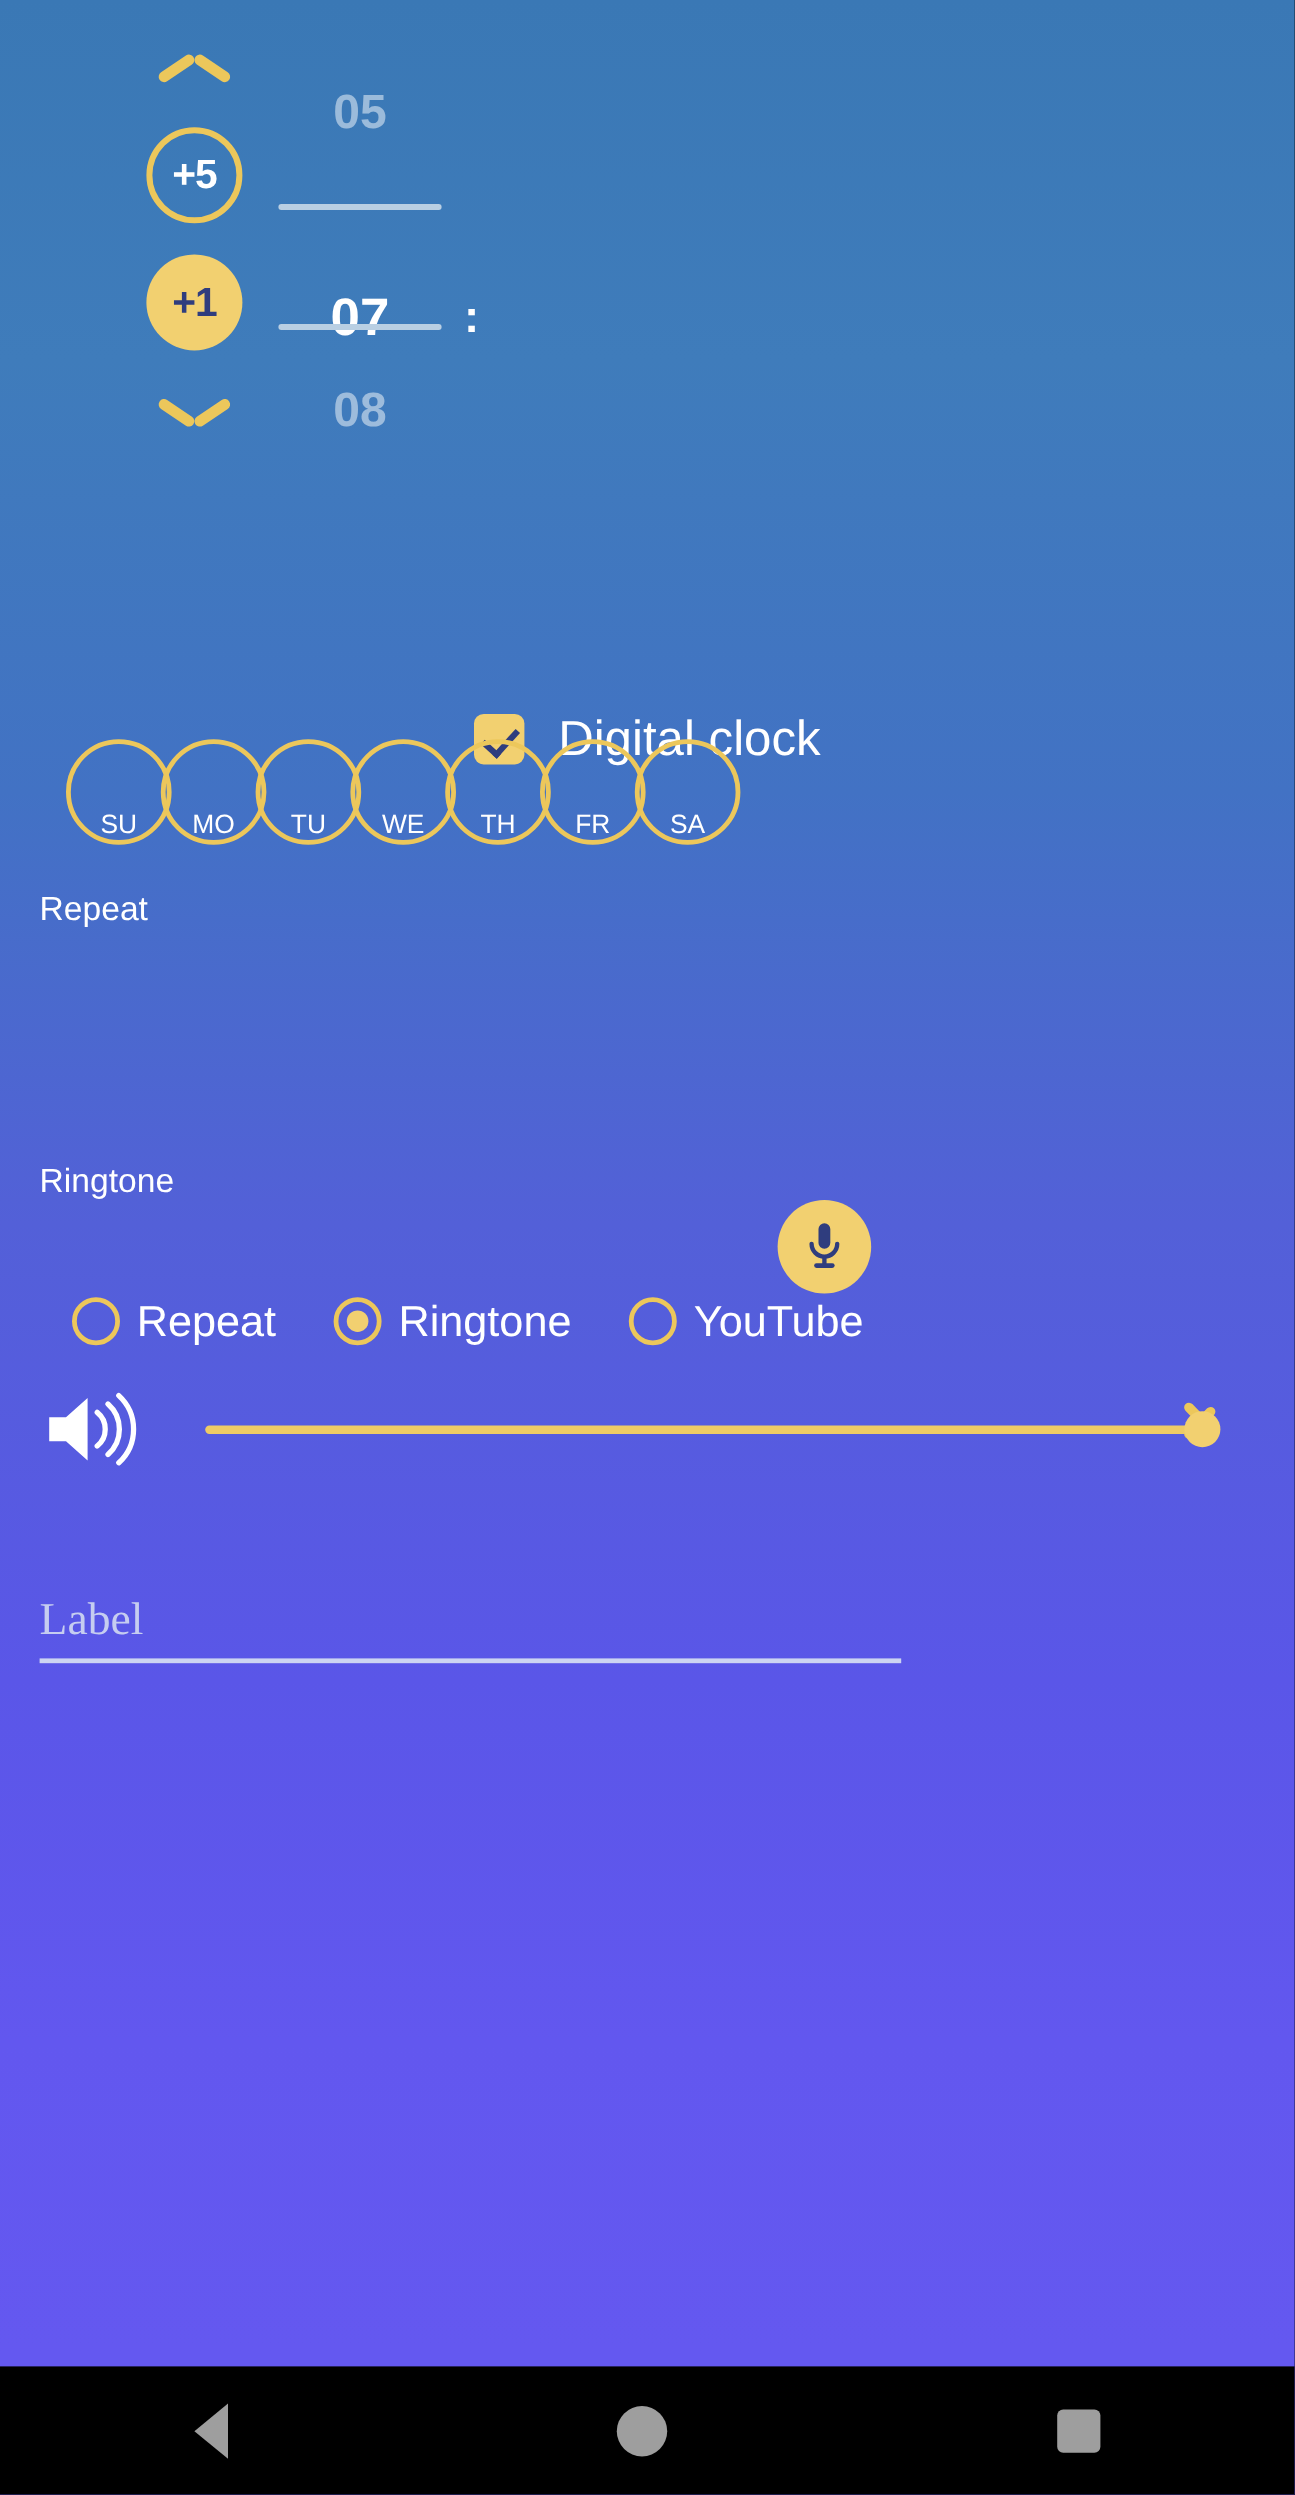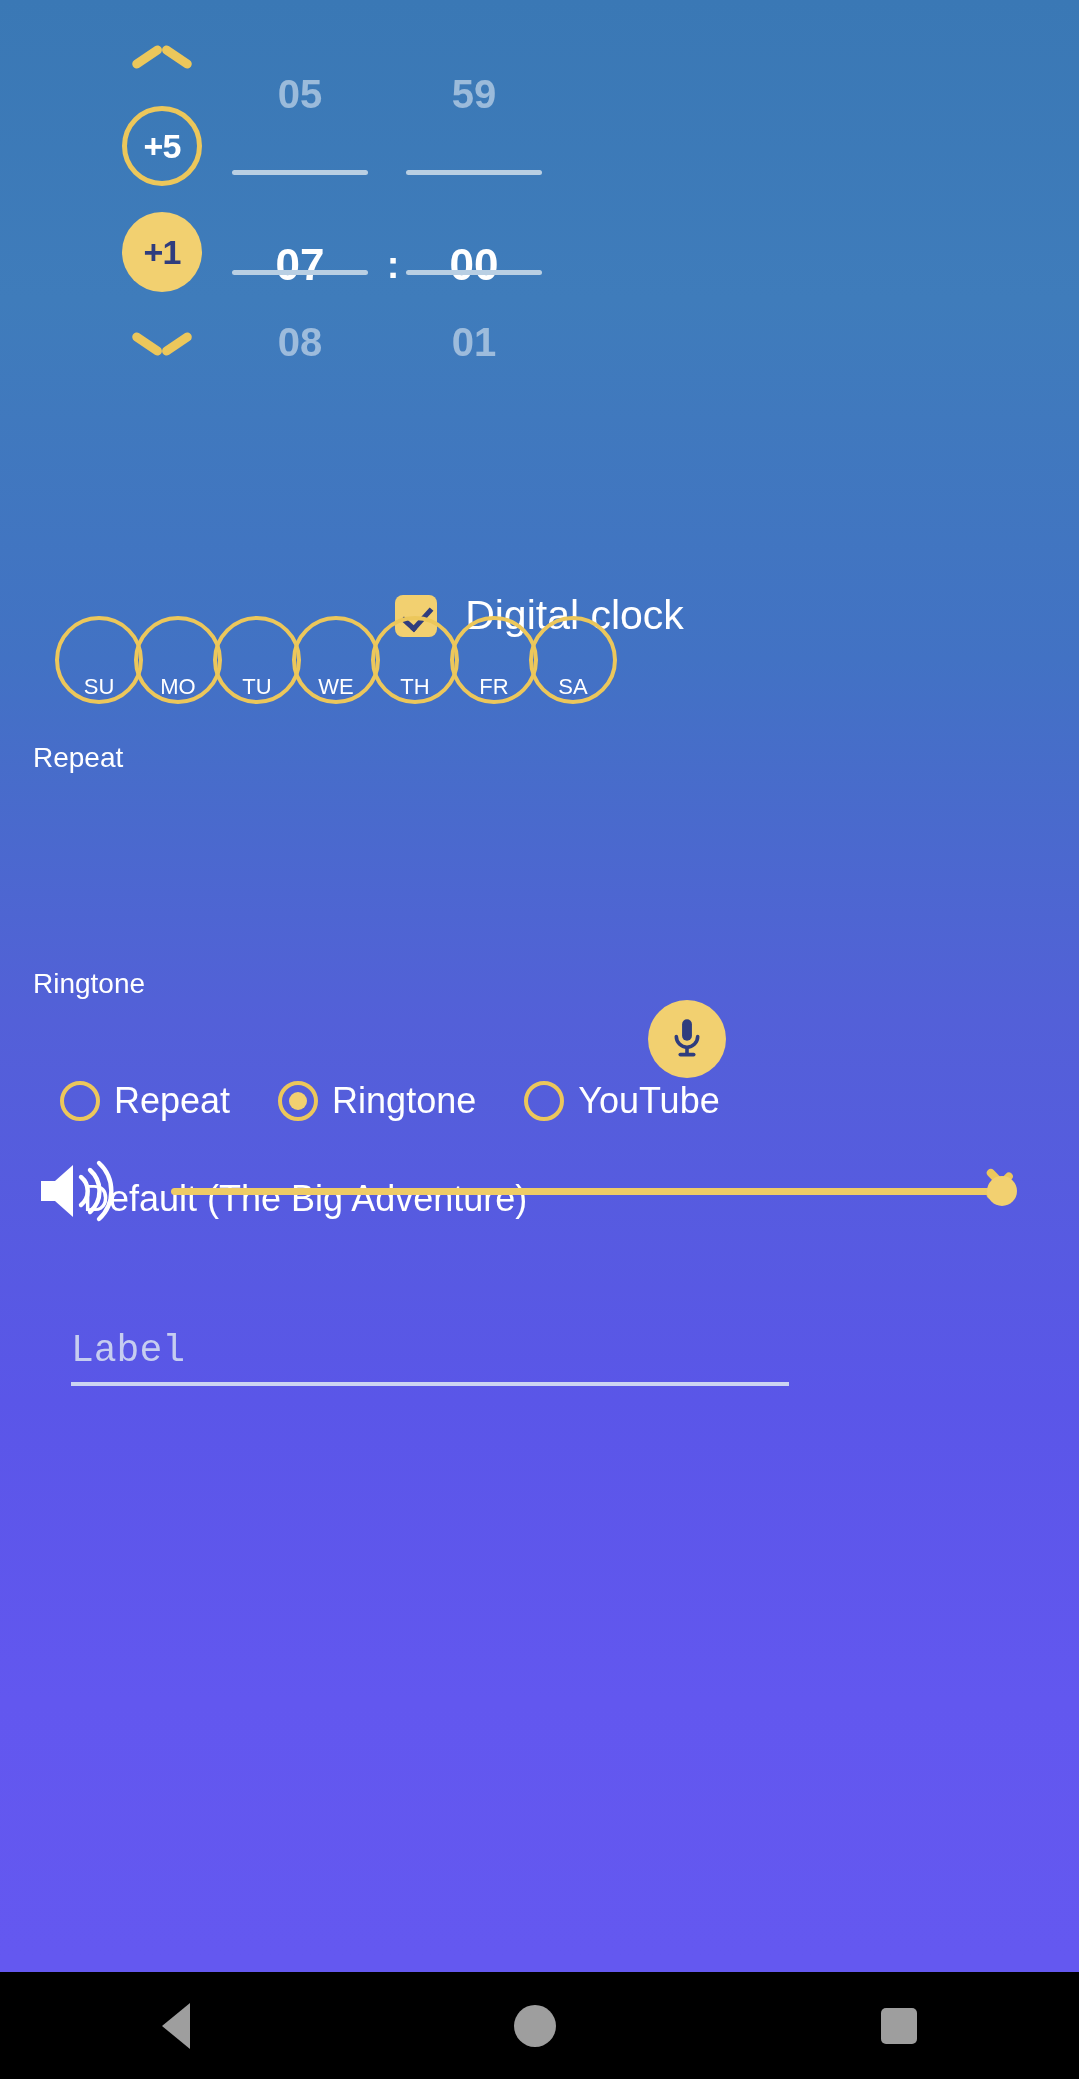--- a/index.html
+++ b/index.html
@@ -230,24 +230,23 @@
     width: 718px;
   }
   .label-input {
     width: 100%;
     height: 68px;
     background: transparent;
     border: none;
     border-bottom: 4px solid #ccd4f2;
     font-size: 38px;
     color: #ffffff;
-    font-family: Liberation Mono, monospace;
+    font-family: Liberation Serif, serif;
     outline: none;
     padding: 0;
-    margin-left: 38px;
   }
   .label-input::placeholder {
     color: #c6cdf0;
     opacity: 1;
   }
   .mic-btn {
     position: absolute;
     left: 648px; top: 1000px;
     width: 78px; height: 78px;
     border-radius: 50%;
@@ -350,27 +349,20 @@
       <div class="wheel wheel-hour">
         <div class="ghost top">05</div>
         <div class="rule top"></div>
         <div class="main">07</div>
         <div class="rule bottom"></div>
         <div class="ghost bottom">08</div>
       </div>
 
       <div class="colon">:</div>
 
-      <div class="wheel wheel-minute">
-        <div class="ghost top">59</div>
-        <div class="rule top"></div>
-        <div class="main">00</div>
-        <div class="rule bottom"></div>
-        <div class="ghost bottom">01</div>
-      </div>
 
 
     </div>
   </div>
 
   <div class="digital-row">
     <div class="checkbox"></div>
     <div class="digital-label">Digital clock</div>
   </div>
 
@@ -409,21 +401,20 @@
     <div class="radio-item">
       <span class="radio checked"></span>
       <span class="radio-label">Ringtone</span>
     </div>
     <div class="radio-item">
       <span class="radio"></span>
       <span class="radio-label">YouTube</span>
     </div>
   </div>
 
-  <div class="ringtone-value">Default (The Big Adventure)</div>
   <div class="ringtone-chevron"></div>
 
   <div class="label-field">
     <input class="label-input" type="text" placeholder="Label" style="">
   </div>
   <div class="mic-wrap">
     <div class="mic-btn" style="left:648px; top:1000px">
       <svg width="40" height="46" viewBox="0 0 24 28">
         <rect x="9" y="2" width="6" height="13" rx="3" fill="#2f3d7e"></rect>
         <path d="M5.5 12.5 a6.5 6.5 0 0 0 13 0" stroke="#2f3d7e" stroke-width="2.2" fill="none" stroke-linecap="round"></path>

